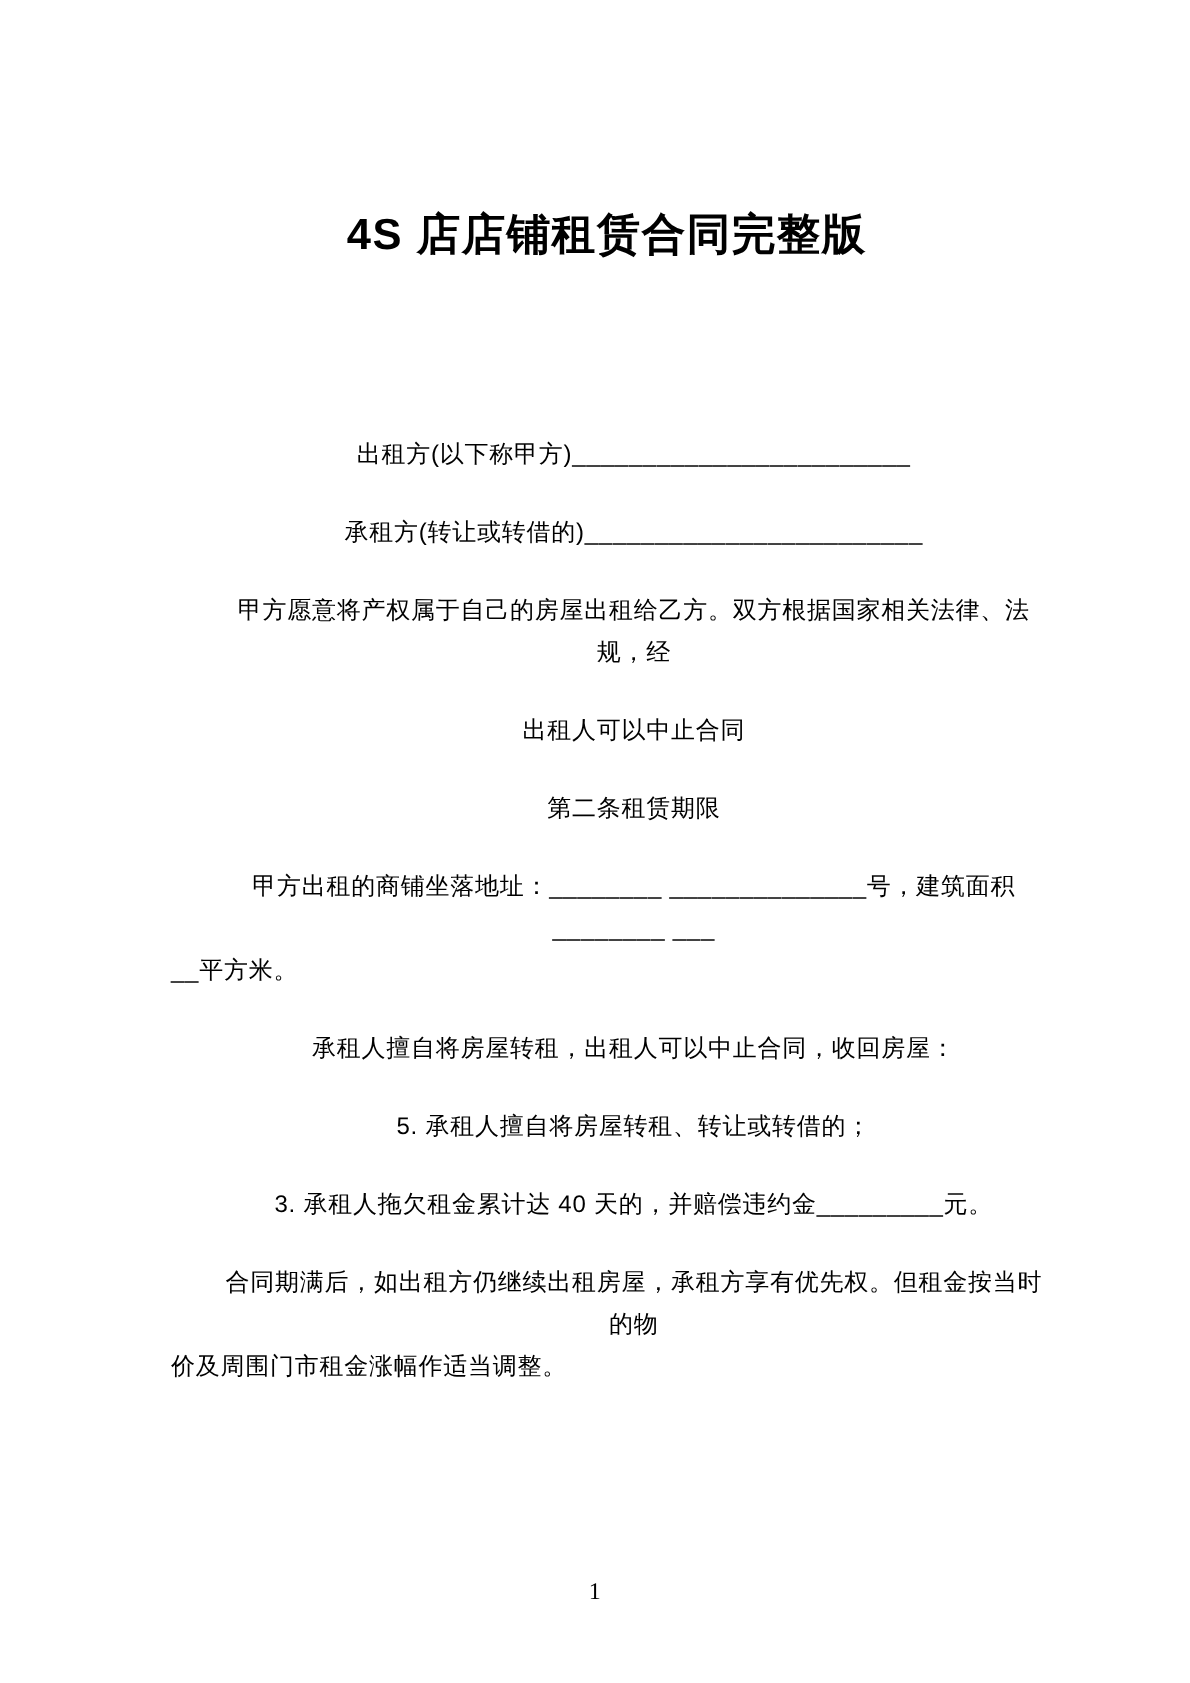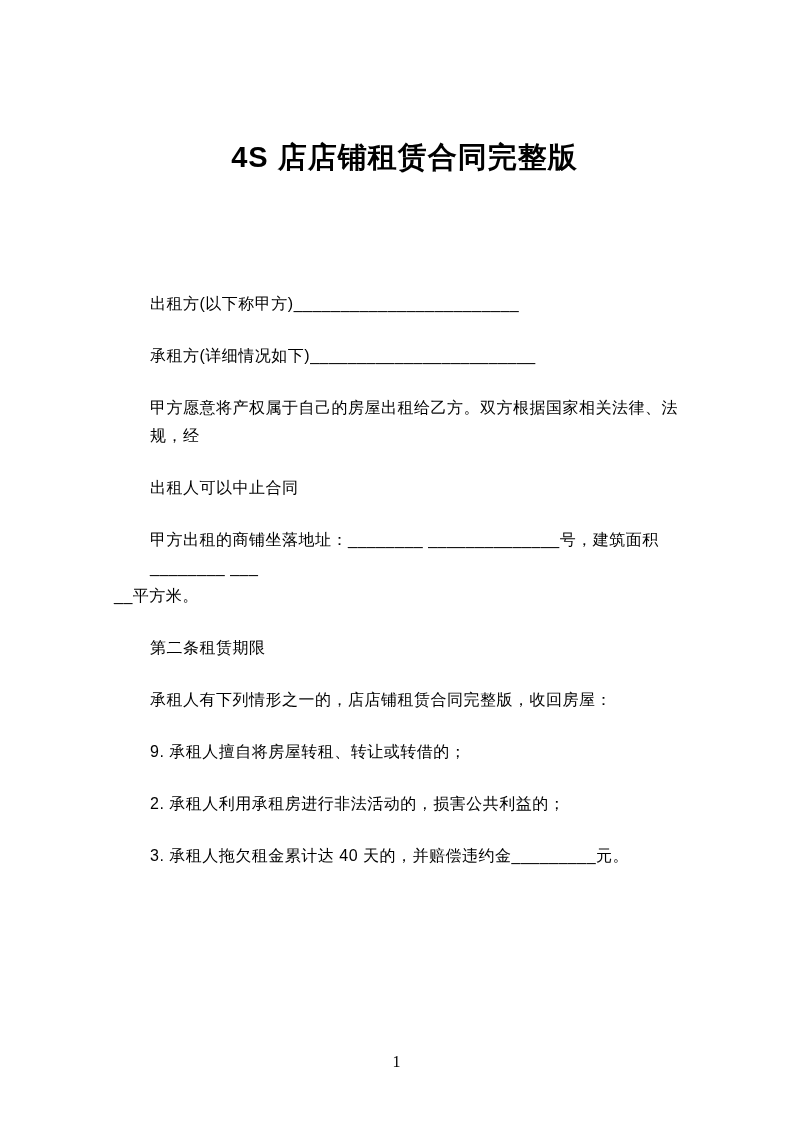--- a/index.html
+++ b/index.html
@@ -27,21 +27,21 @@
     margin: 0 0 24px 0;
     font-size: 16px;
     line-height: 28px;
     text-align: left;
   }
   .line {
     min-height: 28px;
     white-space: pre-wrap;
     letter-spacing: 0.5px;
   }
-  .line.indent { padding-left: 36px; }
+  .line.indent { padding-left: 36px; text-align: center; }
   .page-number {
     position: absolute;
     left: 0;
     right: 0;
     bottom: 46px;
     text-align: center;
     font-family: "Liberation Serif", serif;
     font-size: 16px;
     line-height: 28px;
   }
@@ -53,55 +53,56 @@
 
   <h1 class="doc-title">4S 店店铺租赁合同完整版</h1>
 
   <div>
 
     <div class="para">
       <div class="line indent">出租方(以下称甲方)________________________</div>
     </div>
 
     <div class="para">
-      <div class="line indent">承租方(详细情况如下)________________________</div>
+      <div class="line indent">承租方(转让或转借的)________________________</div>
     </div>
 
     <div class="para">
       <div class="line indent">甲方愿意将产权属于自己的房屋出租给乙方。双方根据国家相关法律、法规，经</div>
     </div>
 
     <div class="para">
       <div class="line indent">出租人可以中止合同</div>
     </div>
 
     <div class="para">
+      <div class="line indent">第二条租赁期限</div>
+    </div>
+
+    <div class="para">
       <div class="line indent">甲方出租的商铺坐落地址：________ ______________号，建筑面积________ ___</div>
       <div class="line">__平方米。</div>
     </div>
 
-    <div class="para">
-      <div class="line indent">第二条租赁期限</div>
-    </div>
-
 
     <div class="para">
-      <div class="line indent">承租人有下列情形之一的，店店铺租赁合同完整版，收回房屋：</div>
+      <div class="line indent">承租人擅自将房屋转租，出租人可以中止合同，收回房屋：</div>
     </div>
 
     <div class="para">
-      <div class="line indent">9. 承租人擅自将房屋转租、转让或转借的；</div>
+      <div class="line indent">5. 承租人擅自将房屋转租、转让或转借的；</div>
     </div>
 
-    <div class="para">
-      <div class="line indent">2. 承租人利用承租房进行非法活动的，损害公共利益的；</div>
-    </div>
 
     <div class="para">
       <div class="line indent">3. 承租人拖欠租金累计达 40 天的，并赔偿违约金_________元。</div>
     </div>
 
+    <div class="para">
+      <div class="line indent">合同期满后，如出租方仍继续出租房屋，承租方享有优先权。但租金按当时的物</div>
+      <div class="line">价及周围门市租金涨幅作适当调整。</div>
+    </div>
 
   </div>
 
   <div class="page-number">1</div>
 
 </div>
 
 </body></html>

